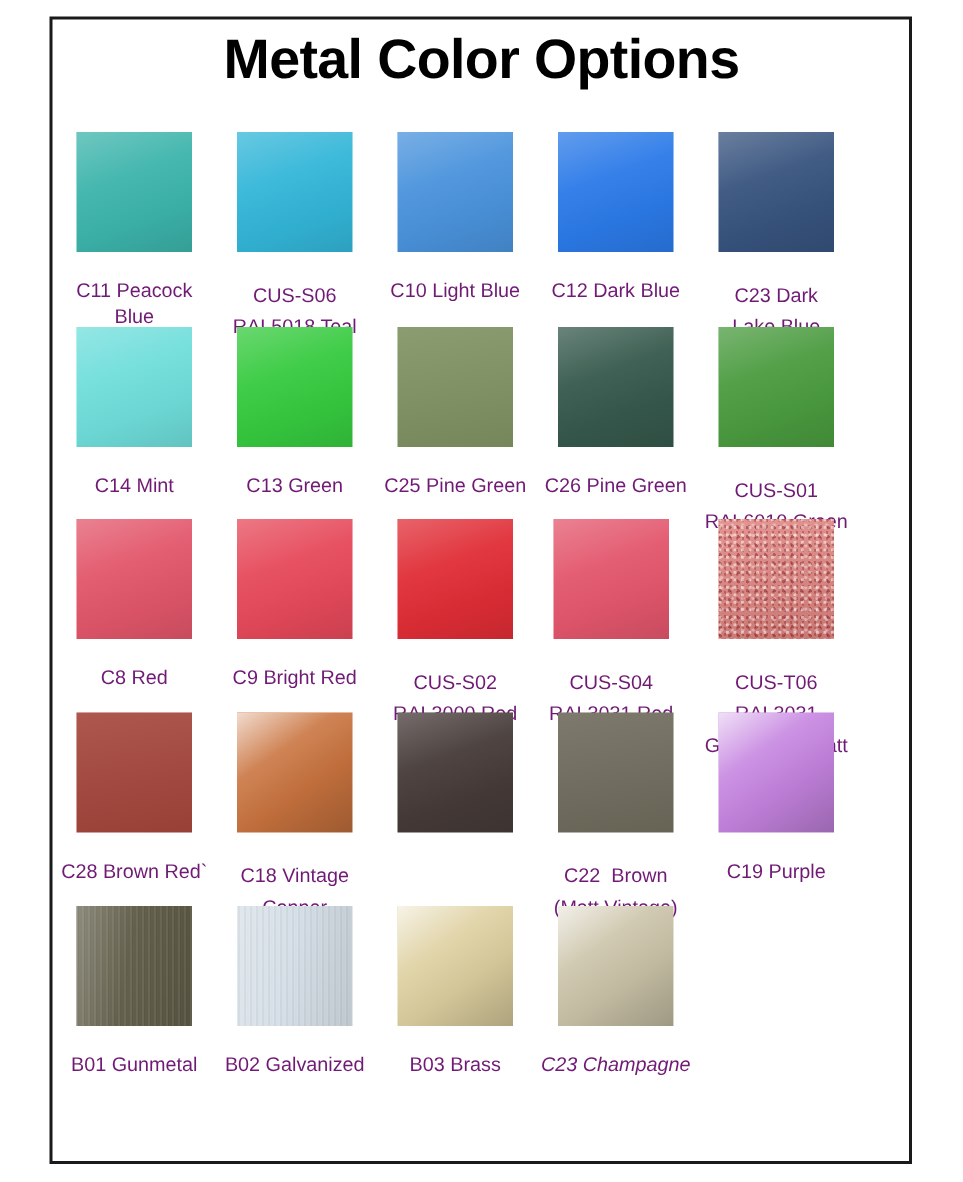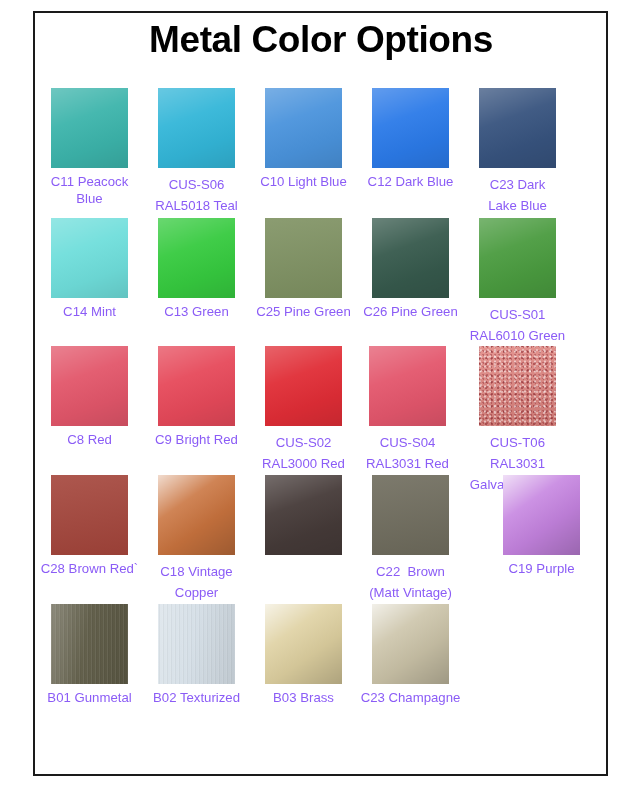--- a/index.html
+++ b/index.html
@@ -69,25 +69,25 @@
     margin: 0 auto;
     background: #cccccc;
     position: relative;
     overflow: hidden;
   }
   .swatch .sheen {
     position: absolute;
     inset: 0;
   }
   .label {
-    margin-top: 6px;
+    margin-top: 18px;
     text-align: center;
     font-size: 13.2px;
     line-height: 16.5px;
-    color: #8b5cf6;
+    color: #701a75;
     white-space: pre-wrap;
   }
   .label.l2 { line-height: 21px; }
 
   
   .grain::after {
     content: "";
     position: absolute;
     inset: -20%;
     background-image:
@@ -241,47 +241,47 @@
             <div class="sheen" style="background: linear-gradient(160deg, rgba(255, 255, 255, 0.26) 0%, rgba(255, 255, 255, 0.05) 38%, rgba(0, 0, 0, 0.04) 70%, rgba(0, 0, 0, 0.12) 100%);"></div>
           </div>
         </div>
         <div class="cell" style="left: 321px;">
           <div class="swatch" title="C22  Brown (Matt Coffee)" style="background: rgb(110, 107, 92);">
             <div class="sheen" style="background: linear-gradient(170deg, rgba(255, 255, 255, 0.1) 0%, rgba(0, 0, 0, 0.07) 100%);"></div>
           </div>
           <div class="label l2">C22  Brown
 (Matt Vintage)</div>
         </div>
-        <div class="cell" style="left: 452px;">
+        <div class="cell" style="left: 428px;">
           <div class="swatch" title="C19 Purple" style="background: rgb(197, 131, 224);">
             <div class="sheen" style="background: linear-gradient(145deg, rgba(255, 255, 255, 0.75) 0%, rgba(255, 255, 255, 0.12) 34%, rgba(0, 0, 0, 0.05) 62%, rgba(0, 0, 0, 0.22) 100%);"></div>
           </div>
           <div class="label">C19 Purple</div>
         </div>
       </div>
       <div class="row" style="position: absolute; left: 0px; top: 516px;">
         <div class="cell" style="left: 0px;">
           <div class="swatch brushed" title="B01 Gunmetal" style="background: rgb(93, 90, 69);">
             <div class="sheen" style="background: linear-gradient(100deg, rgba(255, 255, 255, 0.3) 0%, rgba(255, 255, 255, 0.04) 45%, rgba(0, 0, 0, 0.1) 100%);"></div>
           </div>
           <div class="label">B01 Gunmetal</div>
         </div>
         <div class="cell" style="left: 107px;">
           <div class="swatch brushed" title="B02 Galvanized" style="background: rgb(212, 222, 230);">
             <div class="sheen" style="background: linear-gradient(100deg, rgba(255, 255, 255, 0.3) 0%, rgba(255, 255, 255, 0.04) 45%, rgba(0, 0, 0, 0.1) 100%);"></div>
           </div>
-          <div class="label">B02 Texturized</div>
+          <div class="label">B02 Galvanized</div>
         </div>
         <div class="cell" style="left: 214px;">
           <div class="swatch" title="B03 Brass" style="background: rgb(222, 208, 160);">
             <div class="sheen" style="background: linear-gradient(145deg, rgba(255, 255, 255, 0.75) 0%, rgba(255, 255, 255, 0.12) 34%, rgba(0, 0, 0, 0.05) 62%, rgba(0, 0, 0, 0.22) 100%);"></div>
           </div>
           <div class="label">B03 Brass</div>
         </div>
-        <div class="cell" style="left: 321px;">
+        <div class="cell" style="left: 321px; font-style: italic;">
           <div class="swatch" title="C23 Champagne" style="background: rgb(203, 195, 168);">
             <div class="sheen" style="background: linear-gradient(145deg, rgba(255, 255, 255, 0.75) 0%, rgba(255, 255, 255, 0.12) 34%, rgba(0, 0, 0, 0.05) 62%, rgba(0, 0, 0, 0.22) 100%);"></div>
           </div>
           <div class="label">C23 Champagne</div>
         </div>
       </div>
     </div>
 </div>
 
 </body></html>

